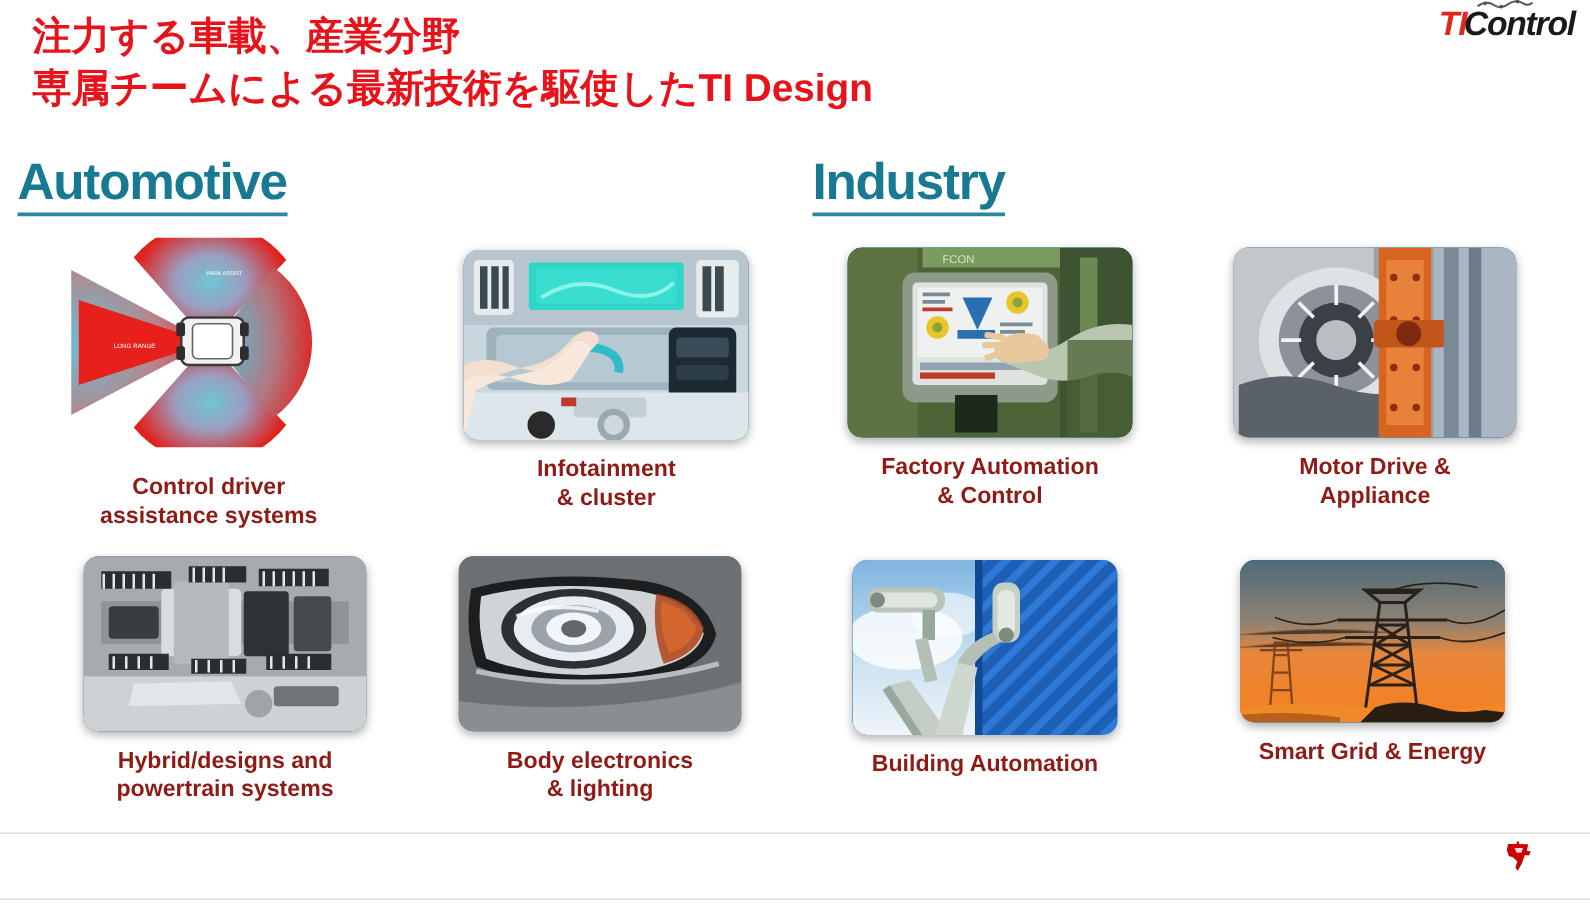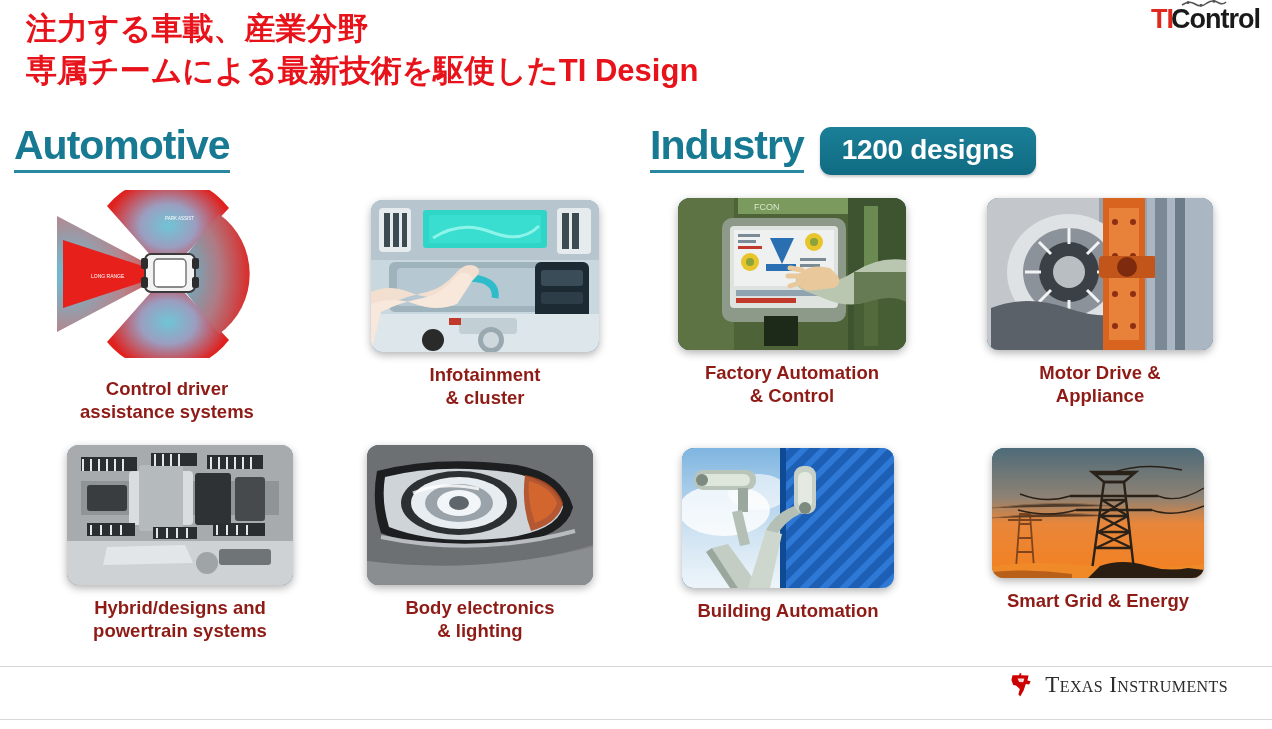--- a/index.html
+++ b/index.html
@@ -17,20 +17,21 @@
   }
 
   
   #ti-designs-logo {
     position: absolute;
     top: 6px;
     right: 12px;
     display: flex;
     align-items: baseline;
     line-height: 1;
+    font-style: italic;
   }
   #ti-designs-logo .tid-ti {
     font-size: 27px;
     font-weight: bold;
     color: #e0281e;
     font-family: "Liberation Sans", sans-serif;
     letter-spacing: -1px;
   }
   #ti-designs-logo .tid-designs {
     font-size: 27px;
@@ -195,21 +196,20 @@
 専属チームによる最新技術を駆使したTI Design</div>
 
 <div id="section-headers">
 
   <div class="section-group automotive">
     <span class="section-title">Automotive</span>
   </div>
 
   <div class="section-group industry">
     <span class="section-title">Industry</span>
-    <span class="design-badge">1200 designs</span>
   </div>
 
 </div>
 
 <div id="card-grid">
 
   <div class="card adas" style="left:22px; top:0px; width:290px;">
     <div class="card-figure" style="width:240px; height:168px;">
       <svg viewBox="0 0 240 168" width="240" height="168">
         <defs>
@@ -558,14 +558,13 @@
 
 </div>
 
 <div id="footer-bar"></div>
 
 <div id="ti-footer-logo">
   <svg width="26" height="26" viewBox="0 0 26 26">
     <path d="M4.5 3.2 L11.2 3.2 L11.6 1.2 L13.4 1.2 L13.1 3.2 L20.6 3.4 L19.4 8.6 L22.6 9.2 L21.2 12.4 L17.8 12.0 L15.6 18.6 L12.2 24.6 L10.4 22.2 L11.8 17.0 L8.0 13.6 L5.2 13.0 L3.4 8.0 Z" fill="#cc0000"></path>
     <path d="M9.5 6.4 L16.4 6.4 L15.2 10.2 L11.2 10.0 Z" fill="#ffffff" opacity="0.85"></path>
   </svg>
-  <span class="ti-wordmark">Texas Instruments</span>
 </div>
 
 </body></html>

